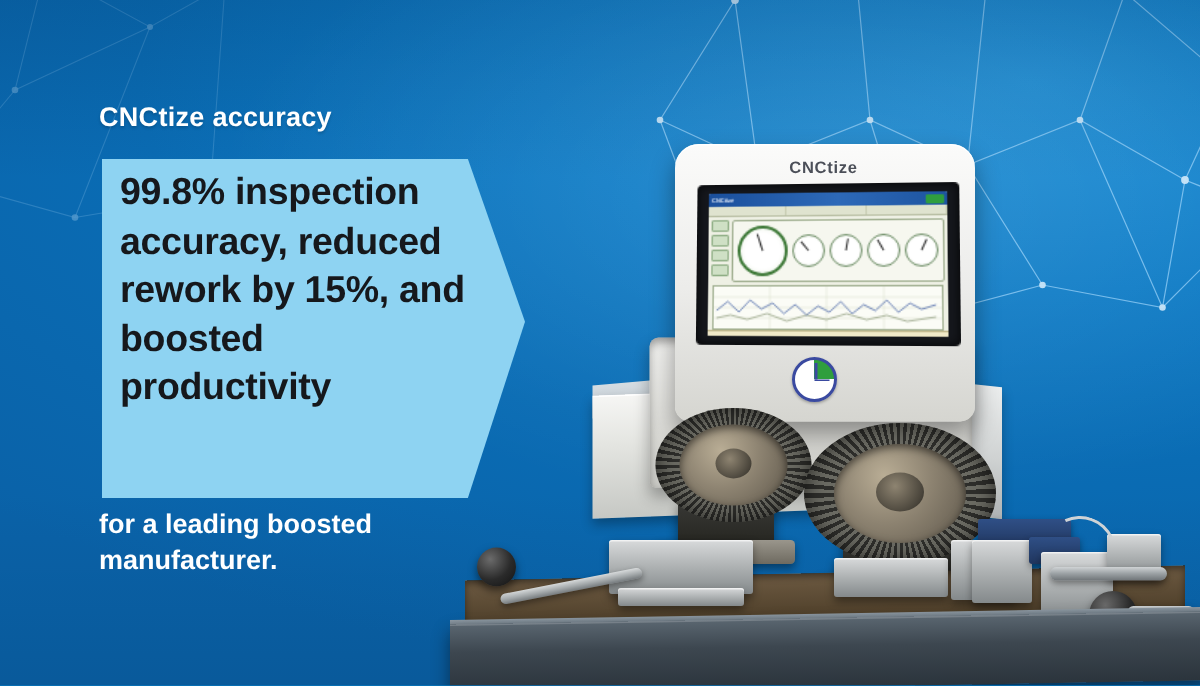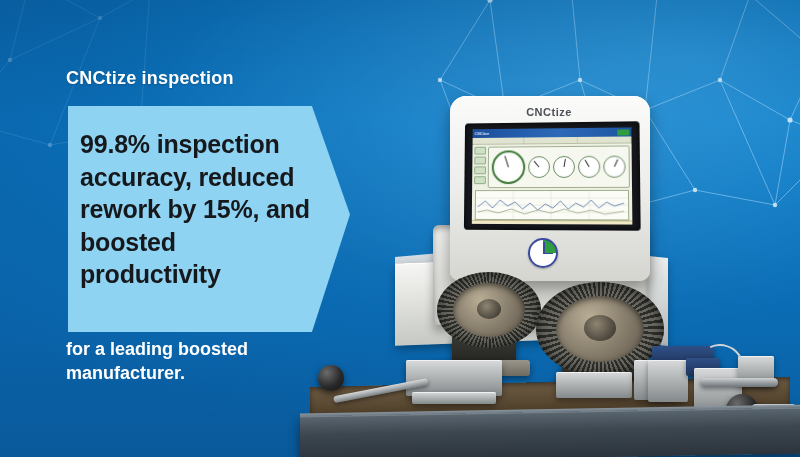--- a/index.html
+++ b/index.html
@@ -177,21 +177,20 @@
   }
   .callout{
     position:absolute;left:68px;top:106px;width:282px;height:226px;
     background:#8ed3f2;
     clip-path:polygon(0% 0%, 86.5% 0%, 100% 48%, 86.5% 100%, 0% 100%);
   }
   .callout-text{
     position:absolute;left:80px;top:112px;width:236px;
     font-size:25px;line-height:1.30;font-weight:700;color:#16181c;
     letter-spacing:-.2px;
-    margin-top:16px;
   }
   .footnote{
     position:absolute;left:66px;top:338px;width:270px;
     font-size:18px;line-height:1.32;font-weight:700;color:#ffffff;
   }
 </style>
 </head>
 <body>
 
 <div class="stage">
@@ -347,18 +346,18 @@
 
     <div class="hose" style="left:396px;top:284px;width:44px;height:44px;transform:rotate(20deg);"></div>
 
     <div class="lever" style="left:32px;top:318px;width:96px;transform:rotate(-11deg);"></div>
     <div class="knob" style="left:18px;top:305px;width:26px;height:26px;"></div>
 
     <div class="base-lip"></div>
     <div class="base"></div>
   </div>
 
-  <div class="kicker">CNCtize inspection</div>
+  <div class="kicker">CNCtize accuracy</div>
   <div class="callout"></div>
   <div class="callout-text">99.8% inspection accuracy, reduced rework by 15%, and boosted productivity</div>
   <div class="footnote">for a leading boosted manufacturer.</div>
 
 </div>
 
 </body></html>

